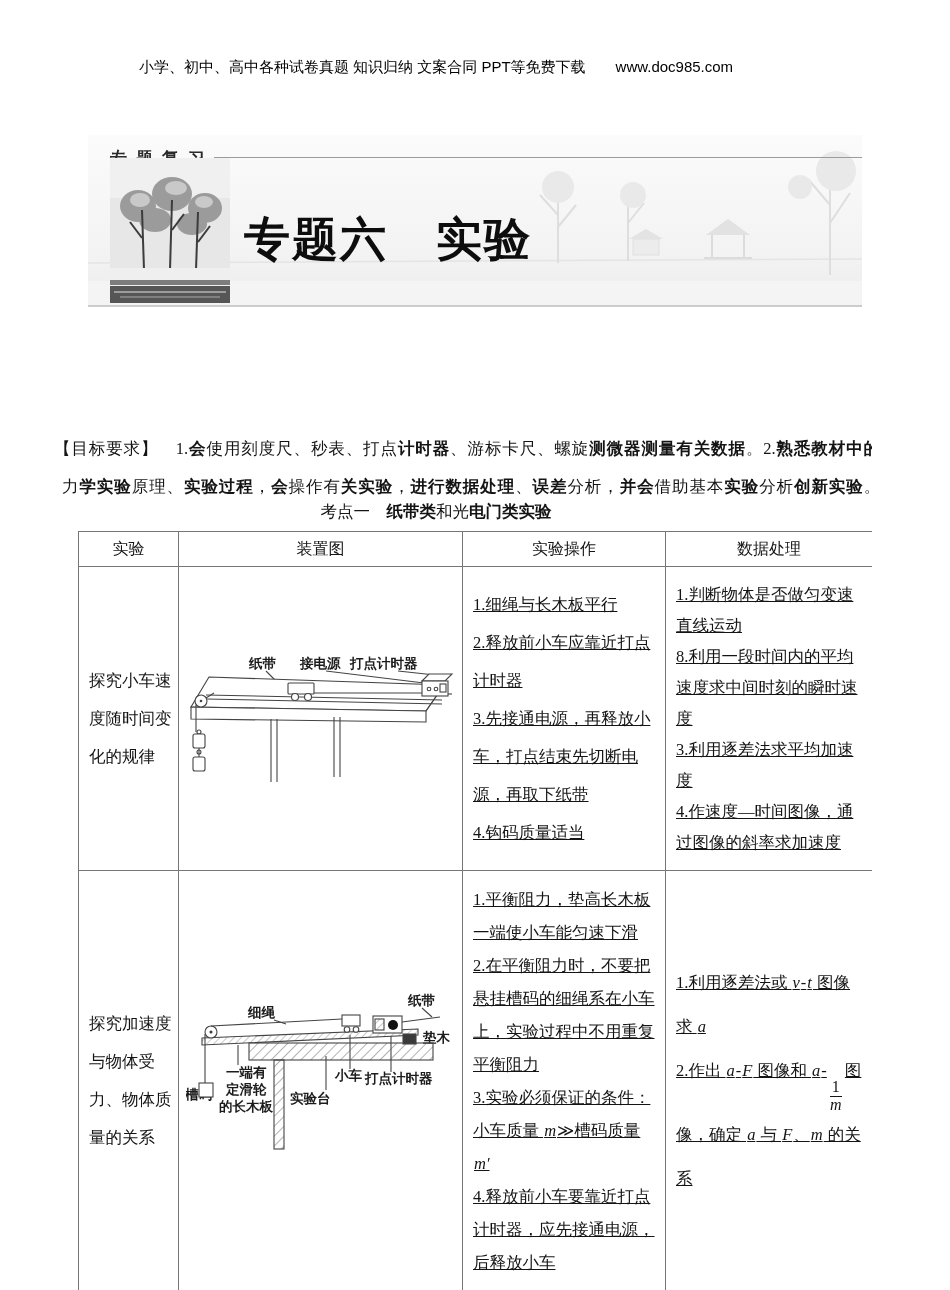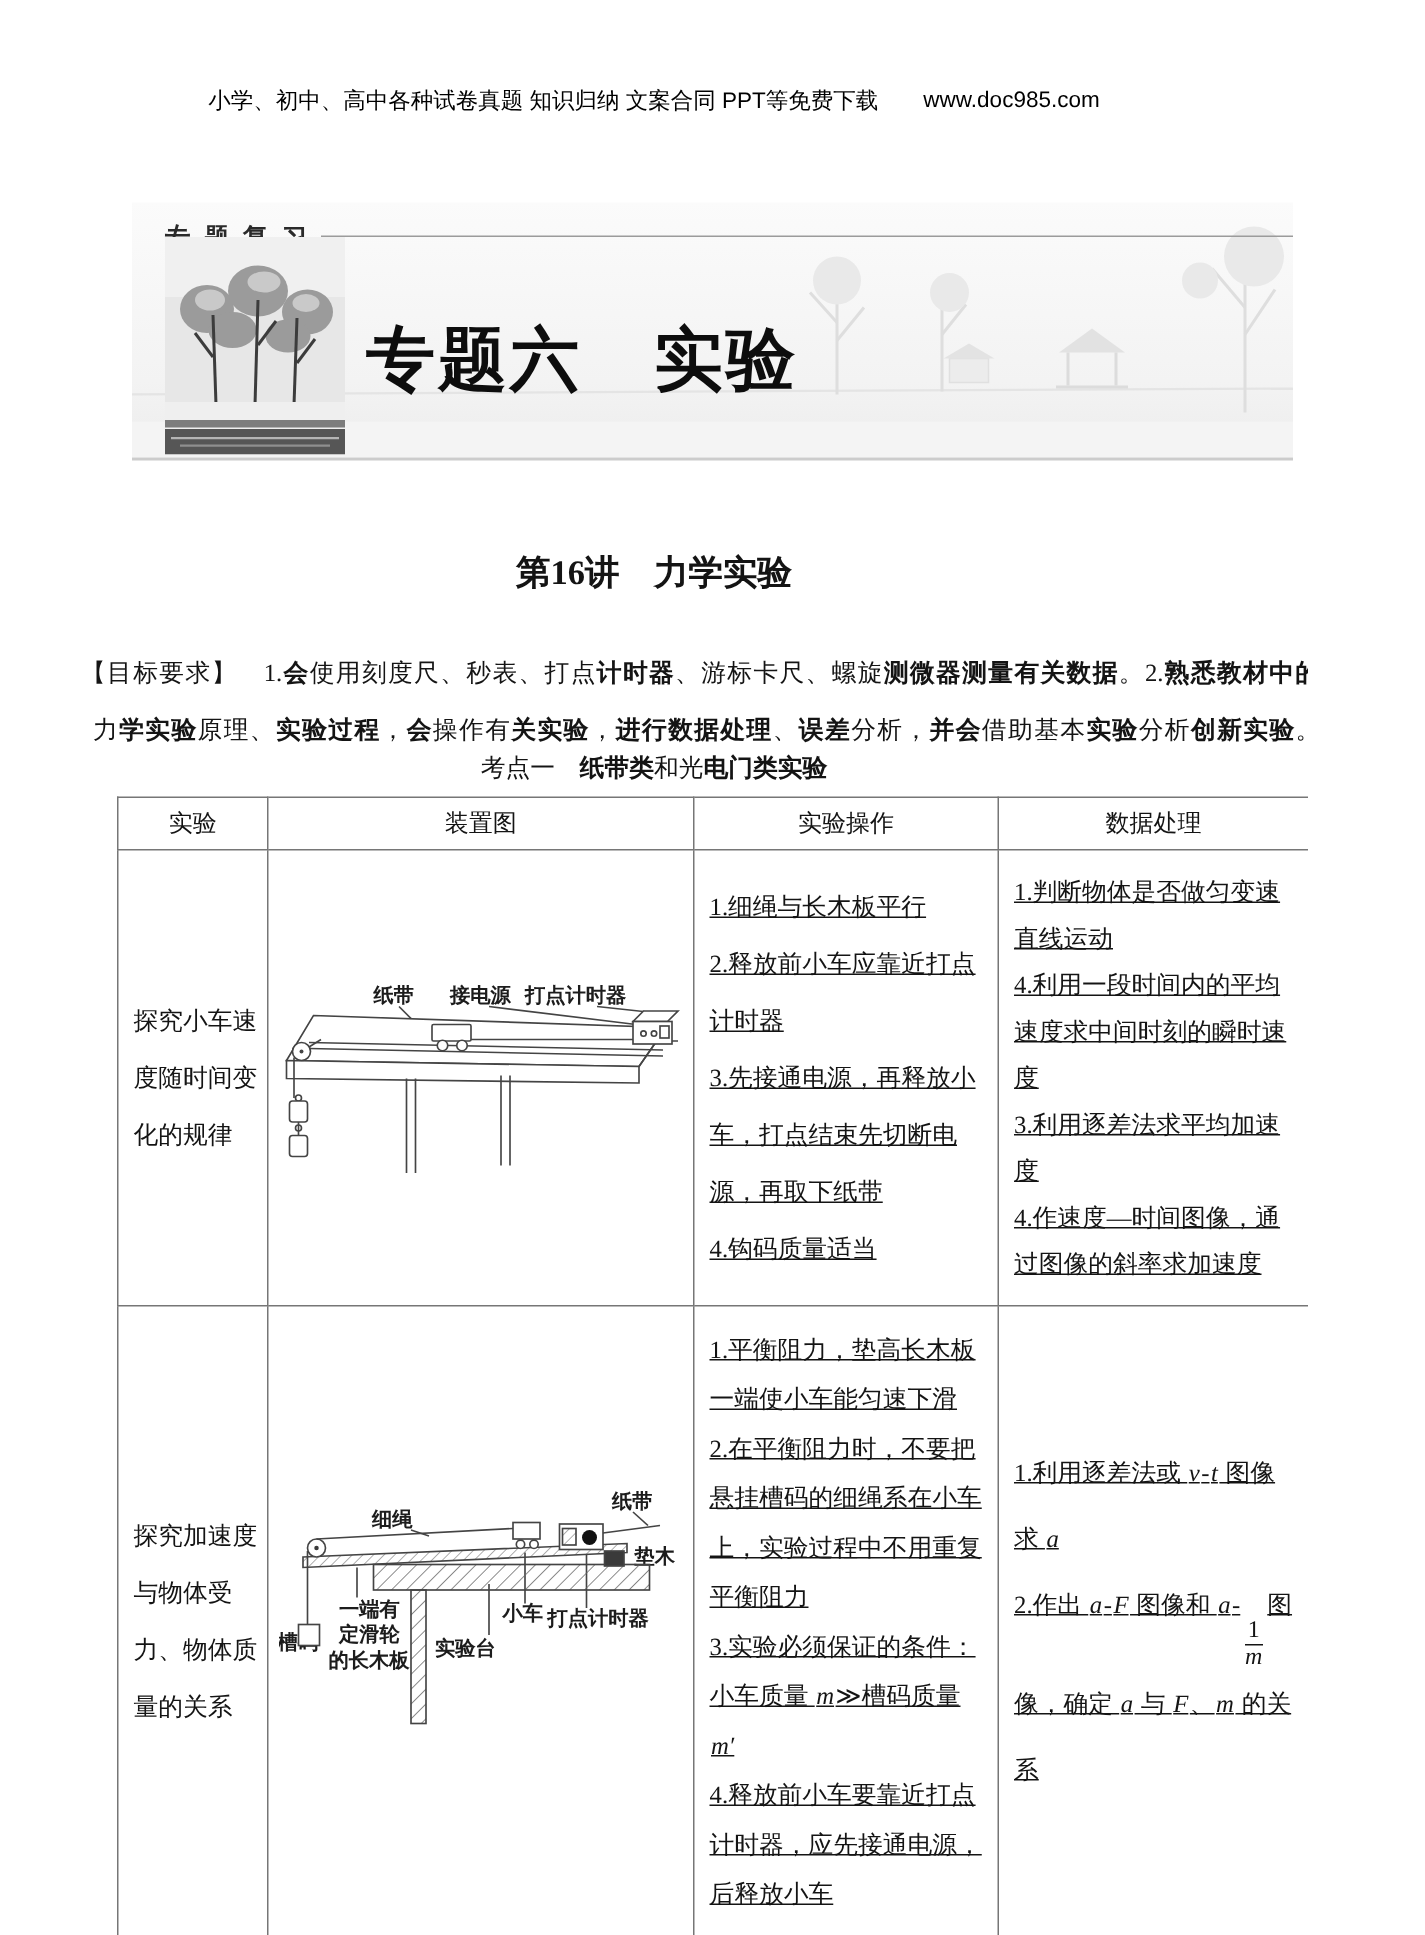--- a/index.html
+++ b/index.html
@@ -127,21 +127,20 @@
       </g>
       <rect x="0" y="110" width="120" height="35" fill="#efefef"></rect>
       <rect x="0" y="122" width="120" height="5" fill="#7d7d7d"></rect>
       <rect x="0" y="128" width="120" height="17" fill="#565656"></rect>
       <line x1="4" y1="134" x2="116" y2="134" stroke="#b5b5b5" stroke-width="1.5"></line>
       <line x1="10" y1="139" x2="110" y2="139" stroke="#8f8f8f" stroke-width="1.5"></line>
     </svg>
     <div class="banner-title">专题六　实验</div>
   </div>
 
-  <div class="page-title">第16讲　力学实验</div>
 
   <div class="goal">
     <div class="goal-line l1"><span>【目标要求】　1.</span><span class="b">会</span><span>使用刻度尺、秒表、打点</span><span class="b">计时器</span><span>、游标卡尺、螺旋</span><span class="b">测微器测量有关数据</span><span>。2.</span><span class="b">熟悉教材中的</span></div>
     <div class="goal-line l2"><span>力</span><span class="b">学实验</span><span>原理、</span><span class="b">实验过程</span><span>，</span><span class="b">会</span><span>操作有</span><span class="b">关实验</span><span>，</span><span class="b">进行</span><span class="b">数据处理</span><span>、</span><span class="b">误差</span><span>分析，</span><span class="b">并会</span><span>借助基本</span><span class="b">实验</span><span>分析</span><span class="b">创新实验</span><span>。</span></div>
   </div>
 
   <div class="section-heading"><span>考点一　</span><span class="b">纸带类</span><span>和光</span><span class="b">电门类实验</span></div>
 
   <table class="exp">
     <colgroup>
@@ -219,21 +218,21 @@
           <div class="lines lh38">
               <div class="cell-line">1.细绳与长木板平行</div>
               <div class="cell-line">2.释放前小车应靠近打点计时器</div>
               <div class="cell-line">3.先接通电源，再释放小车，打点结束先切断电源，再取下纸带</div>
               <div class="cell-line">4.钩码质量适当</div>
             </div>
         </td>
         <td class="cproc">
           <div class="lines lh31">
               <div class="cell-line">1.判断物体是否做匀变速直线运动</div>
-              <div class="cell-line">4.利用一段时间内的平均速度求中间时刻的瞬时速度</div>
+              <div class="cell-line">8.利用一段时间内的平均速度求中间时刻的瞬时速度</div>
               <div class="cell-line">3.利用逐差法求平均加速度</div>
               <div class="cell-line">4.作速度—时间图像，通过图像的斜率求加速度</div>
             </div>
         </td>
       </tr>
       <tr class="r2">
         <td class="cexp">
           <div>探究加速度
 与物体受
 力、物体质

